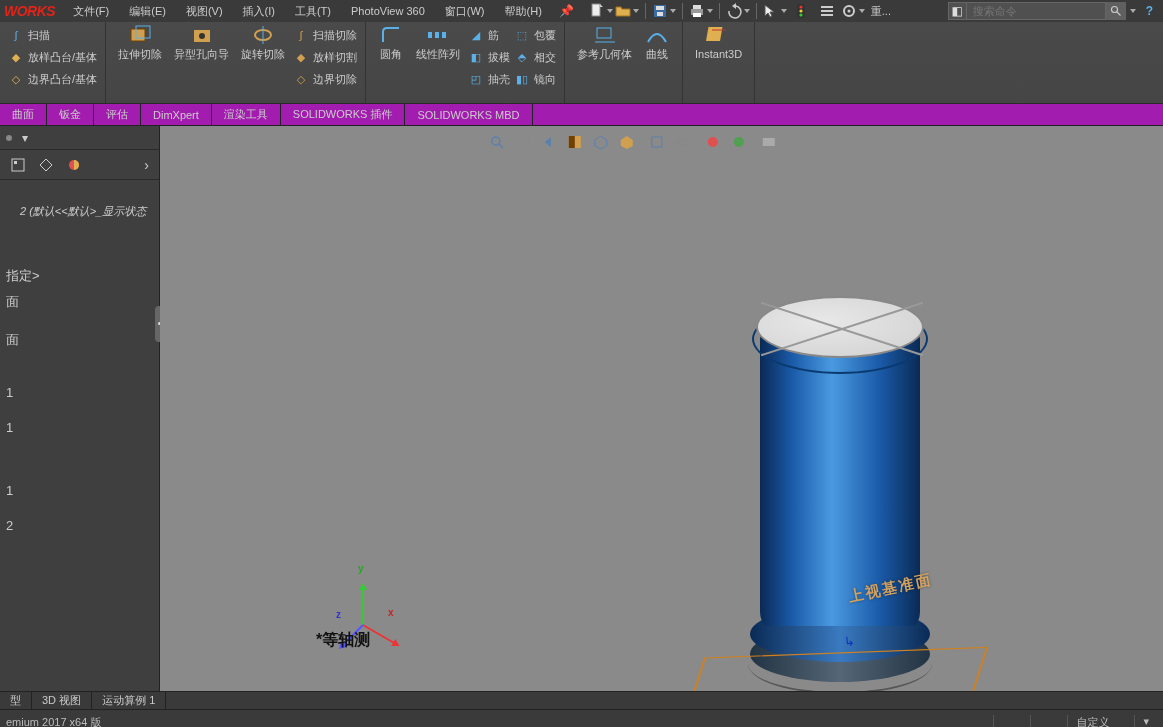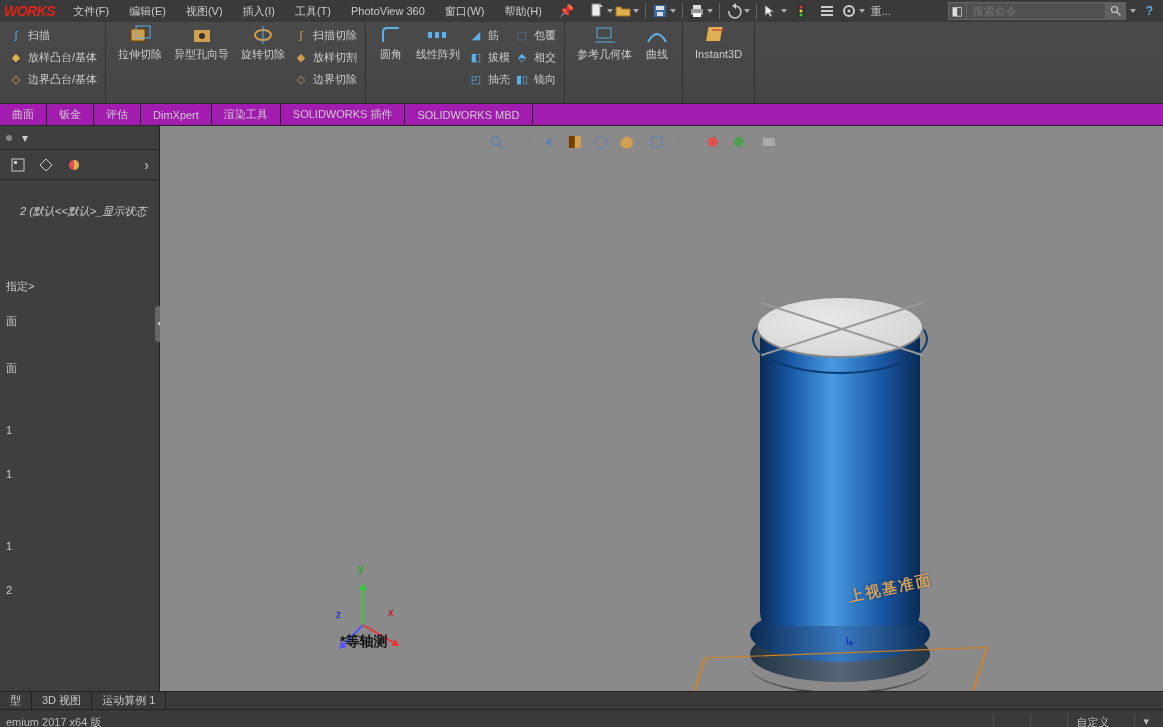--- a/index.html
+++ b/index.html
@@ -42,21 +42,21 @@
 
 .main { display: flex; height: calc(100% - 22px - 82px - 22px - 18px - 18px); }
 .leftpanel { width: 160px; background: #3f3f3f; border-right: 1px solid #222; display: flex; flex-direction: column; position: relative; }
 .lp-head { height: 24px; display: flex; align-items: center; padding: 0 6px; gap: 6px; border-bottom: 1px solid #2a2a2a; }
 .lp-head .dot { width: 6px; height: 6px; border-radius: 50%; background: #888; margin-right: 4px; }
 .lp-iconsrow { display: flex; align-items: center; height: 30px; gap: 4px; padding: 4px 6px; border-bottom: 1px solid #2a2a2a; }
 .lp-iconbtn { width: 24px; height: 22px; display: flex; align-items: center; justify-content: center; cursor: pointer; }
 .lp-chev { margin-left: auto; color: #ccc; font-size: 14px; padding: 0 4px; }
 .lp-spacer { height: 20px; }
 .lp-title { padding: 4px 20px; font-size: 11px; color: #ccc; white-space: nowrap; overflow: hidden; font-style: italic; }
-.lp-item { padding: 4px 6px; font-size: 11px; color: #ccc; white-space: nowrap; margin-top: 12px; }
+.lp-item { padding: 4px 6px; font-size: 13px; color: #ccc; white-space: nowrap; }
 .lp-slide { position: absolute; right: -4px; top: 180px; width: 8px; height: 36px; background: #666; border-radius: 4px; }
 .lp-slide::after { content: ""; position: absolute; left: 3px; top: 16px; width: 3px; height: 3px; border-radius: 50%; background: #ddd; }
 
 
 .viewport { flex: 1; background: #8a8a8a; position: relative; overflow: hidden; }
 .heads-up { position: absolute; top: 6px; left: 50%; transform: translateX(-60%); display: flex; gap: 10px; }
 .hu-group { display: flex; gap: 6px; }
 .hu-btn { width: 20px; height: 20px; display: flex; align-items: center; justify-content: center; cursor: pointer; }
 
 
@@ -82,21 +82,21 @@
 .ax-z { background: #55f; transform: rotate(-135deg); height: 28px; }
 .axis::after { content: ""; position: absolute; top: -6px; left: -3px; border-left: 4px solid transparent; border-right: 4px solid transparent; }
 .ax-y::after { border-bottom: 7px solid #3c3; }
 .ax-x::after { border-bottom: 7px solid #e33; }
 .ax-z::after { border-bottom: 7px solid #55f; }
 .ax-lbl { position:absolute; font-size:10px; font-weight:bold; color:#222; }
 .ax-lbl.y { left:26px; top:-2px; color:#2a2; }
 .ax-lbl.x { left:56px; top:42px; color:#c22; }
 .ax-lbl.z { left:4px; top:44px; color:#33c; }
 
-.view-name { position: absolute; left: 180px; bottom: 40px; color: #111; font-size: 14px; font-weight: bold; }
+.view-name { position: absolute; left: 156px; bottom: 40px; color: #111; font-size: 16px; font-weight: bold; }
 
 
 .motion-tabs { height: 18px; background: #3a3a3a; display: flex; align-items: stretch; border-top: 1px solid #222; }
 .mtab { padding: 1px 10px; font-size: 11px; color: #ccc; border-right: 1px solid #222; cursor: pointer; }
 
 
 .statusbar { height: 18px; background: #3a3a3a; display: flex; align-items: center; font-size: 11px; color: #bbb; padding: 12px 6px; border-top: 1px solid #222; }
 .statusbar .right { margin-left: auto; display: flex; gap: 17px; }
 .status-seg { padding: 0 8px; border-left: 1px solid #555; }
 

